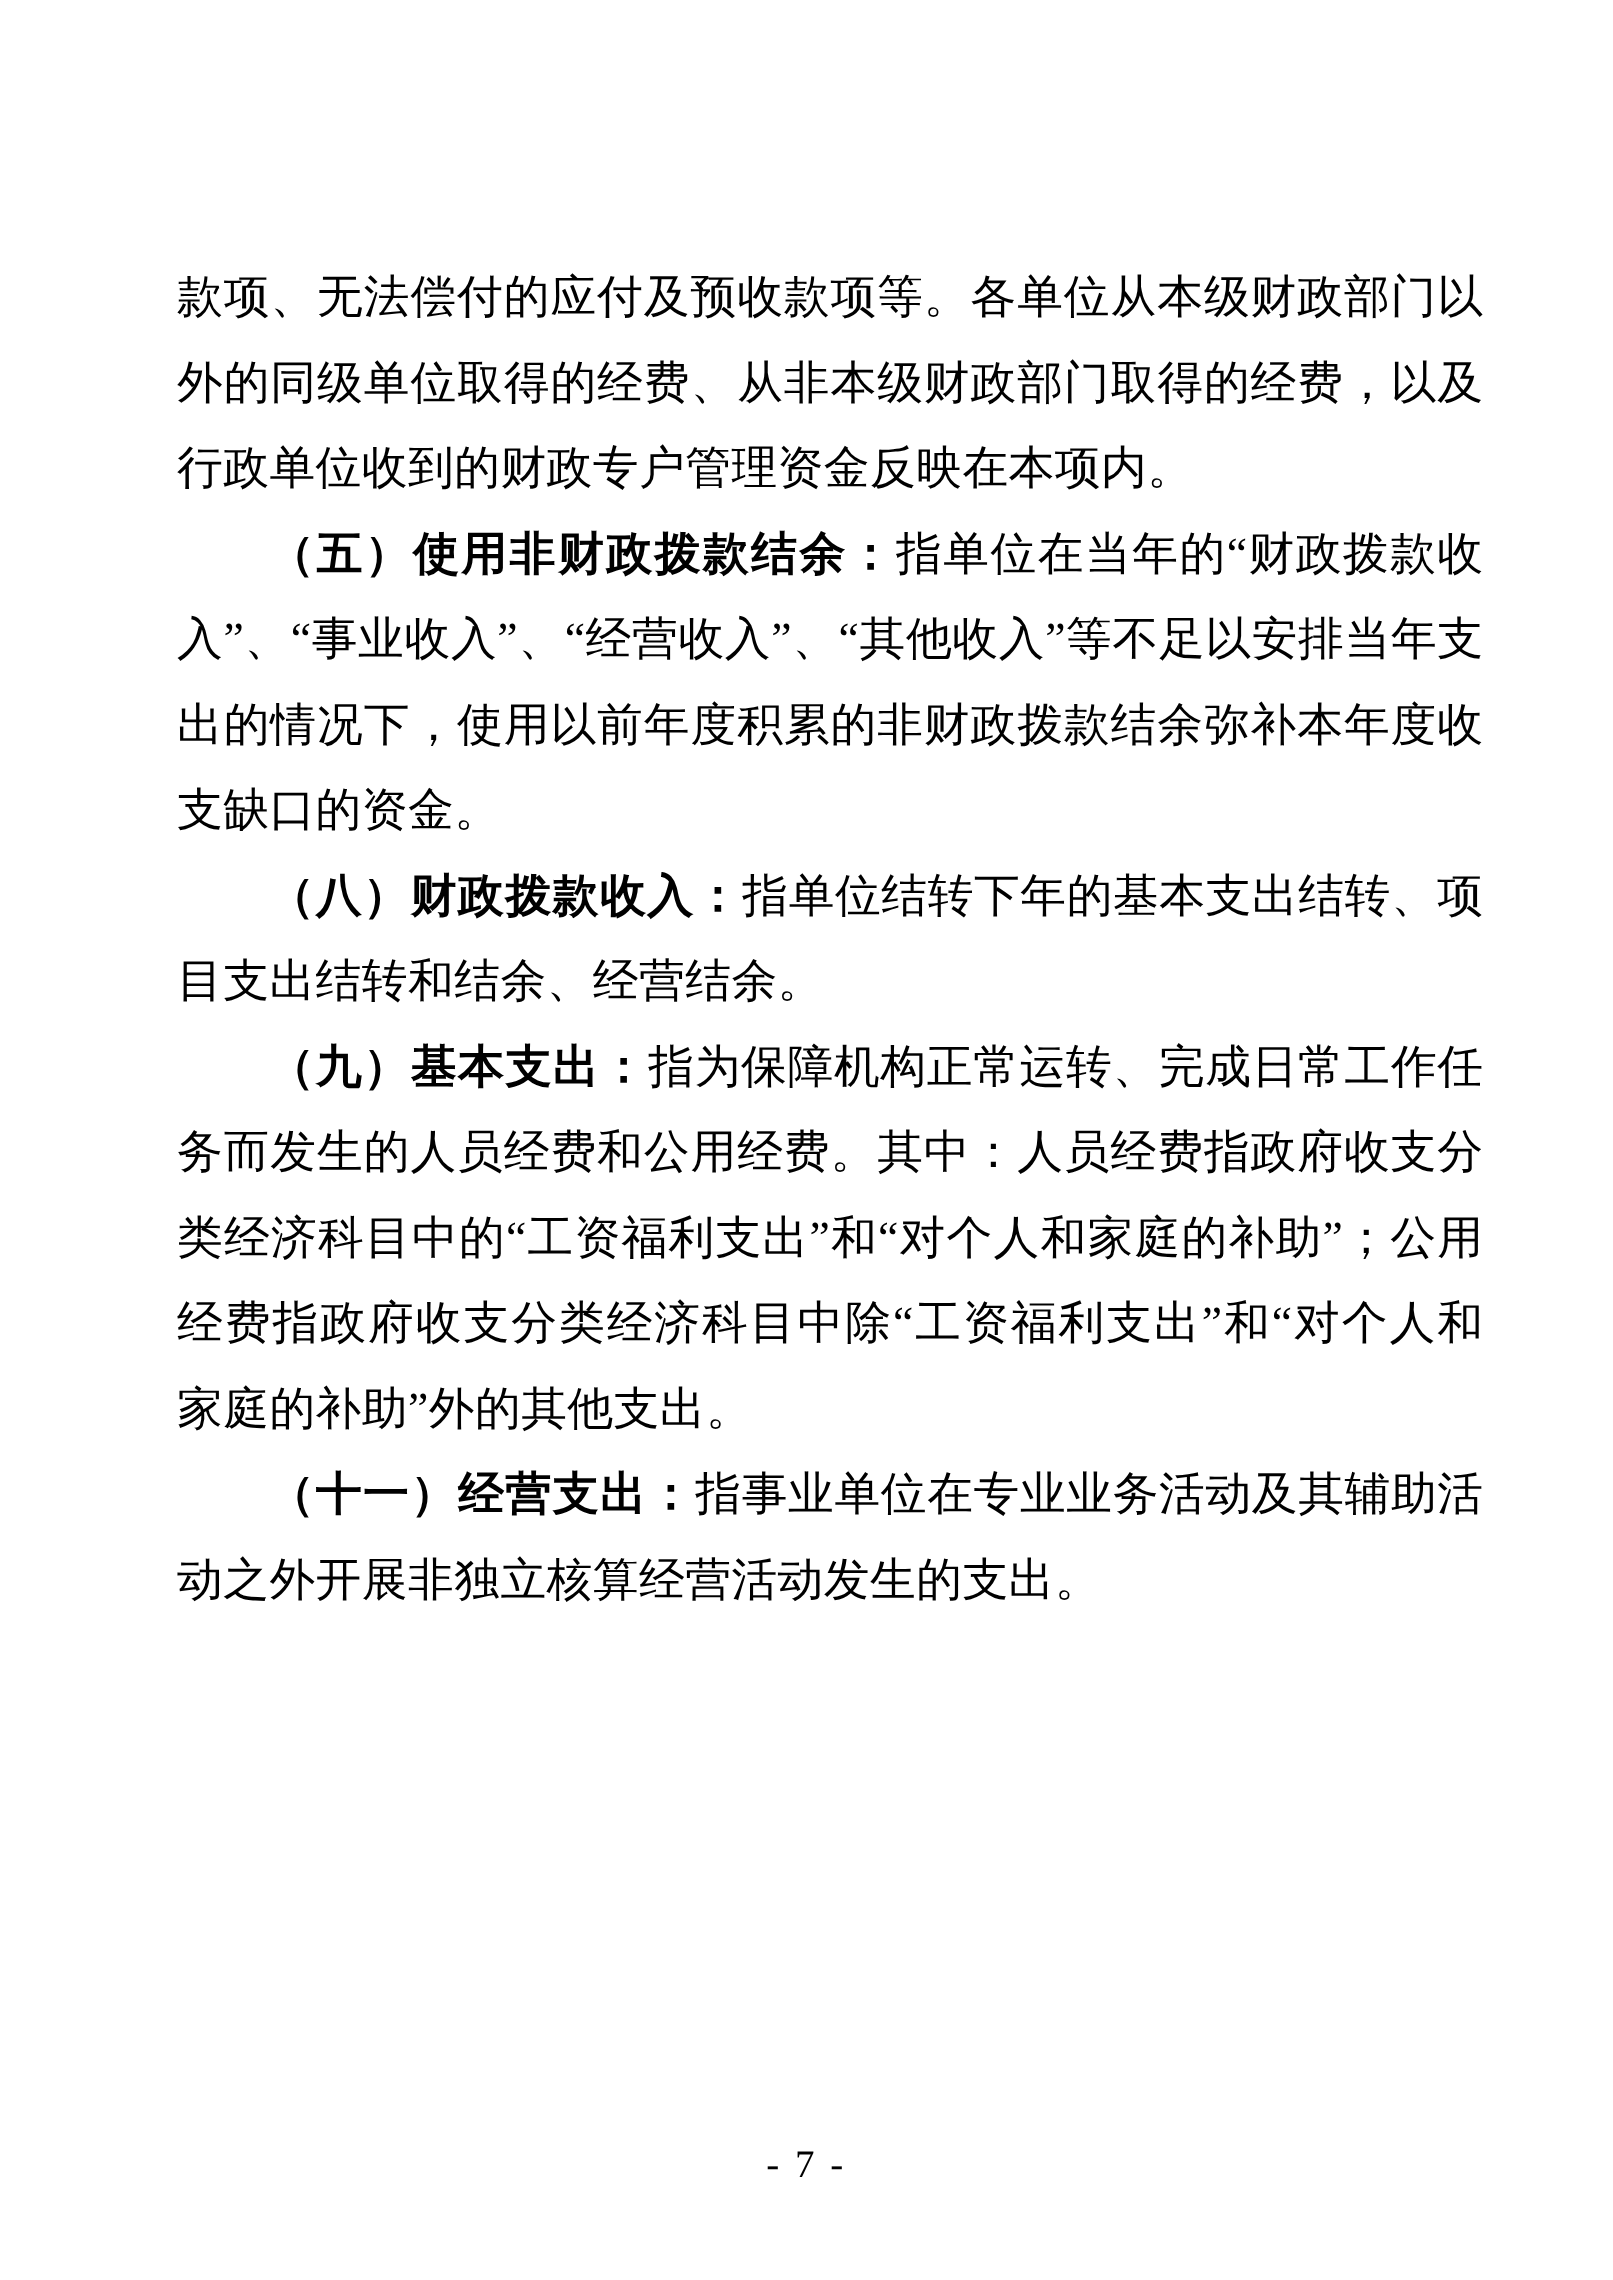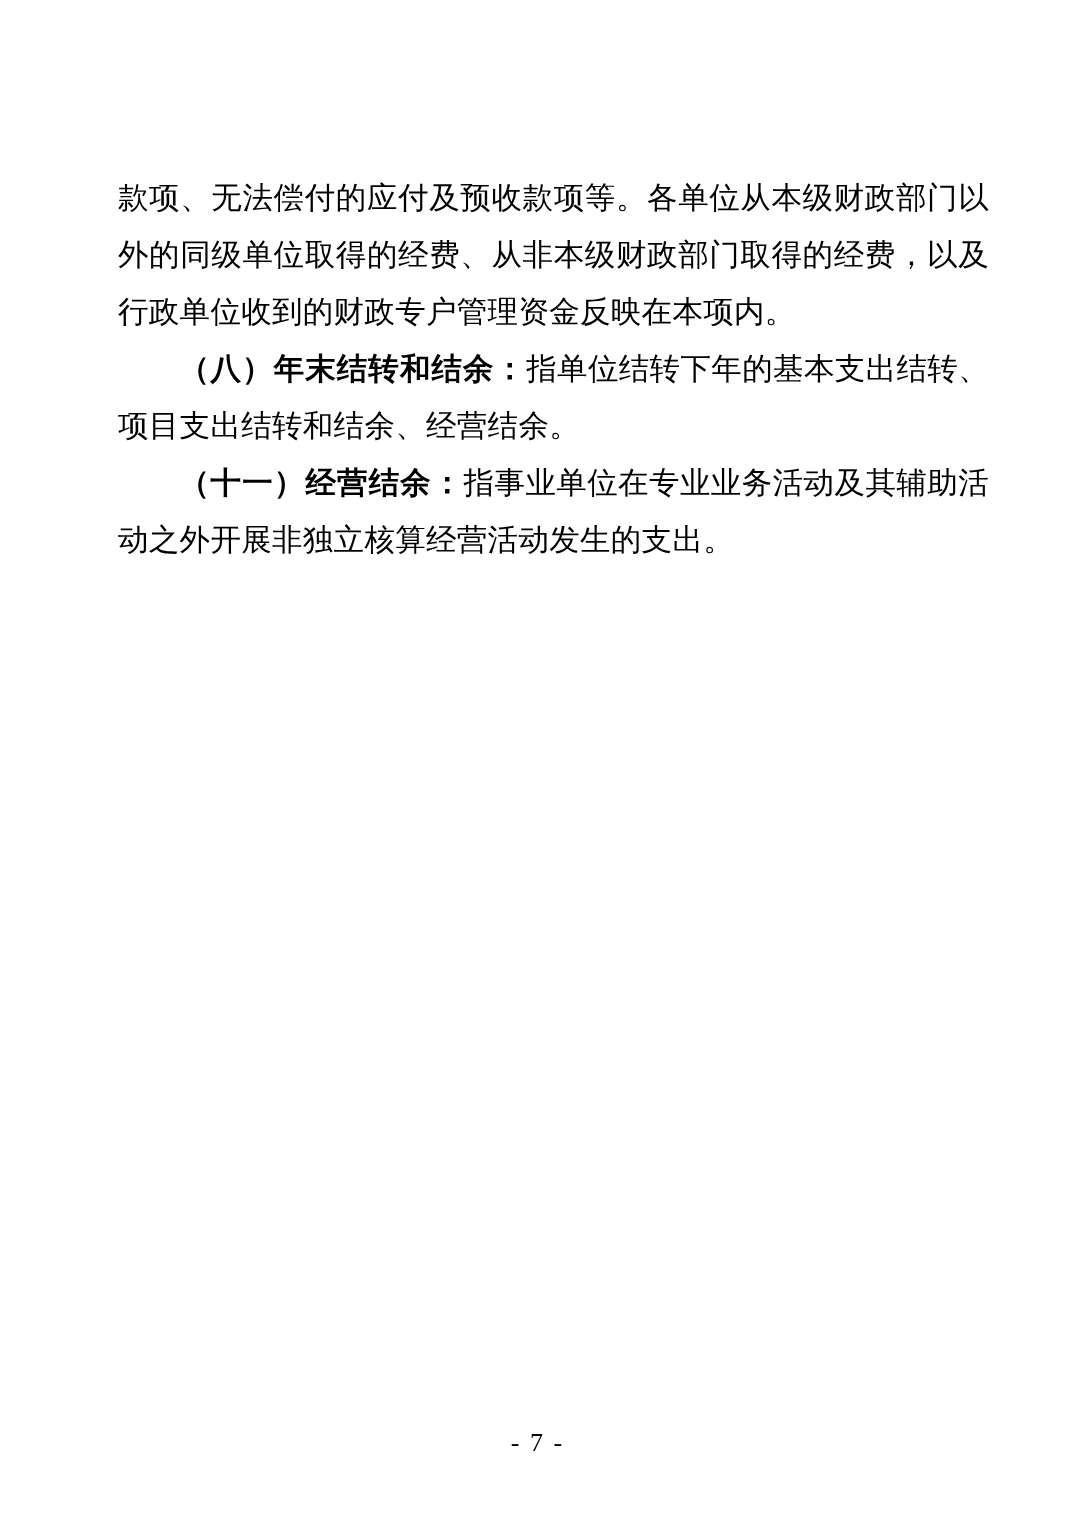--- a/index.html
+++ b/index.html
@@ -56,29 +56,35 @@
 </head>
 <body>
 
 <div class="page">
   <div class="body-text">
 
     <p class="para">
       <span>款项、无法偿付的应付及预收款项等。各单位从本级财政部门以外的同级单位取得的经费、从非本级财政部门取得的经费，以及行政单位收到的财政专户管理资金反映在本项内。</span>
     </p>
 
-
-
-
     <p class="para indent">
-      <span class="lead">（八）年末结转和结余：</span><span>指单位结转下年的基本支出结转、项目支出结转和结余、经营结余。</span>
+      <span class="lead">（五）使用非财政拨款结余：</span><span>指单位在当年的“财政拨款收入”、“事业收入”、“经营收入”、“其他收入”等不足以安排当年支出的情况下，使用以前年度积累的非财政拨款结余弥补本年度收支缺口的资金。</span>
     </p>
 
 
 
     <p class="para indent">
-      <span class="lead">（十一）经营结余：</span><span>指事业单位在专业业务活动及其辅助活动之外开展非独立核算经营活动发生的支出。</span>
+      <span class="lead">（八）财政拨款收入：</span><span>指单位结转下年的基本支出结转、项目支出结转和结余、经营结余。</span>
+    </p>
+
+    <p class="para indent">
+      <span class="lead">（九）基本支出：</span><span>指为保障机构正常运转、完成日常工作任务而发生的人员经费和公用经费。其中：人员经费指政府收支分类经济科目中的“工资福利支出”和“对个人和家庭的补助”；公用经费指政府收支分类经济科目中除“工资福利支出”和“对个人和家庭的补助”外的其他支出。</span>
+    </p>
+
+
+    <p class="para indent">
+      <span class="lead">（十一）经营支出：</span><span>指事业单位在专业业务活动及其辅助活动之外开展非独立核算经营活动发生的支出。</span>
     </p>
 
   </div>
 </div>
 
 <div class="footer">- 7 -</div>
 
 </body></html>

